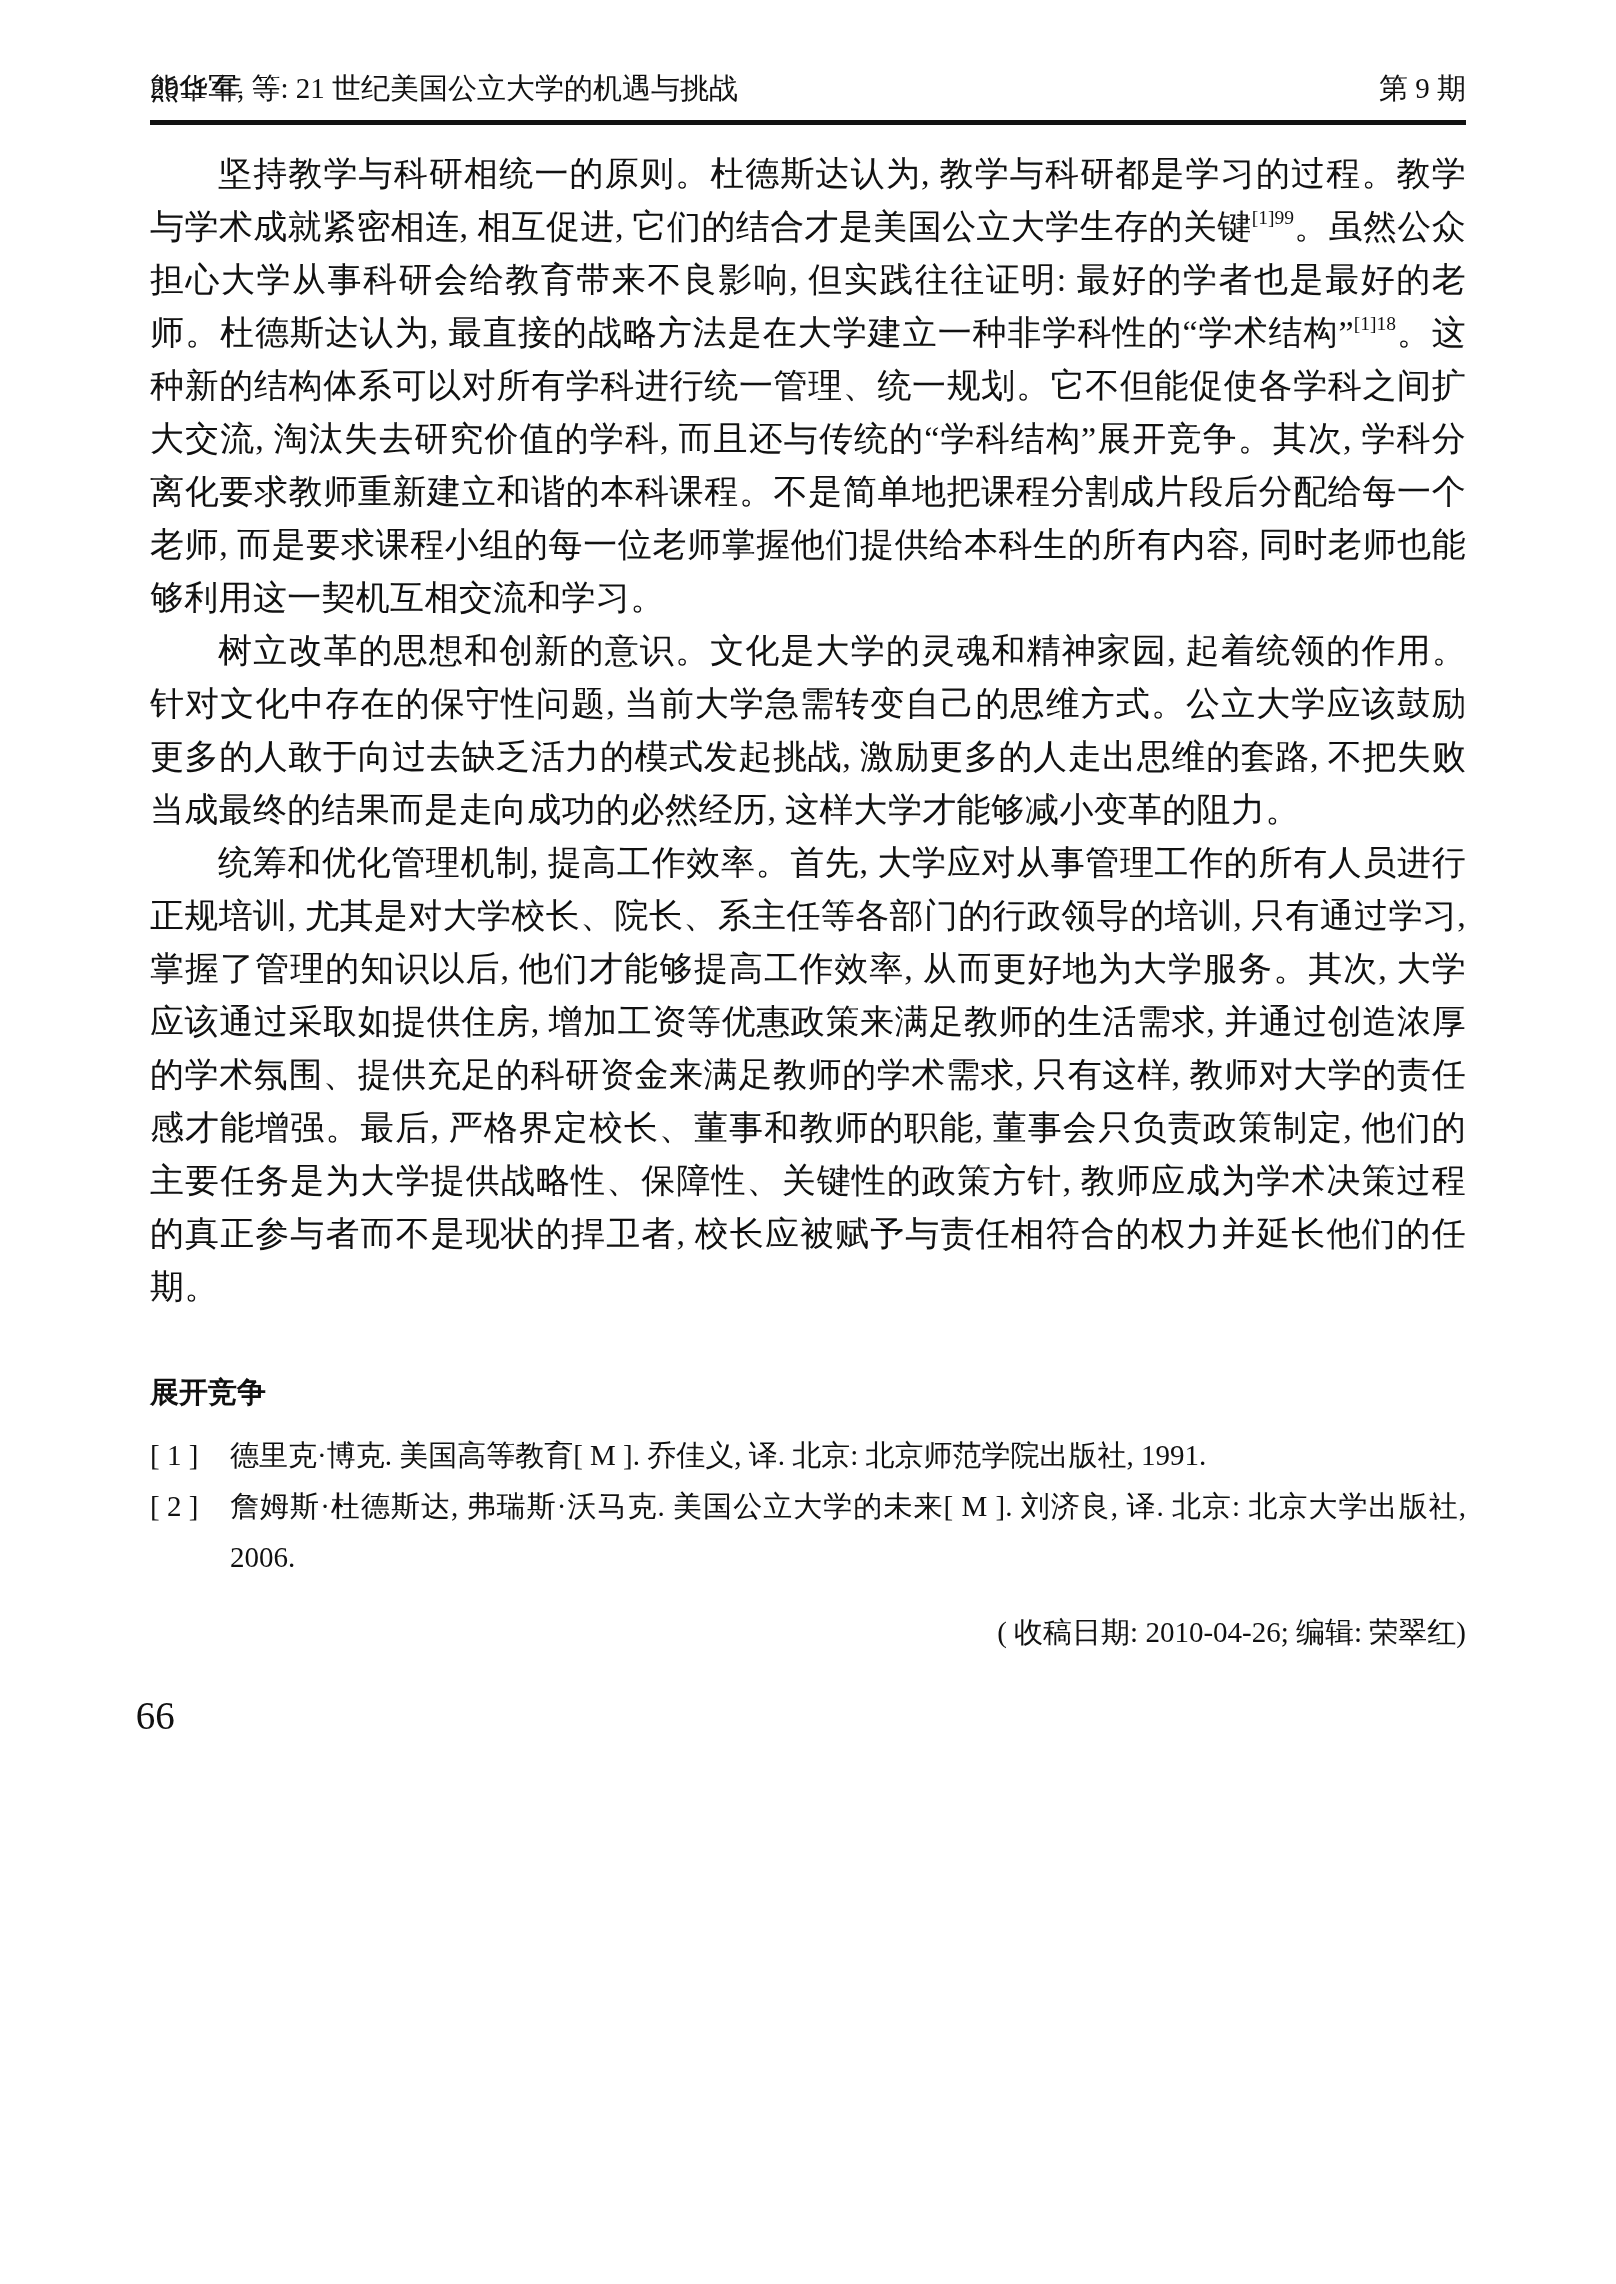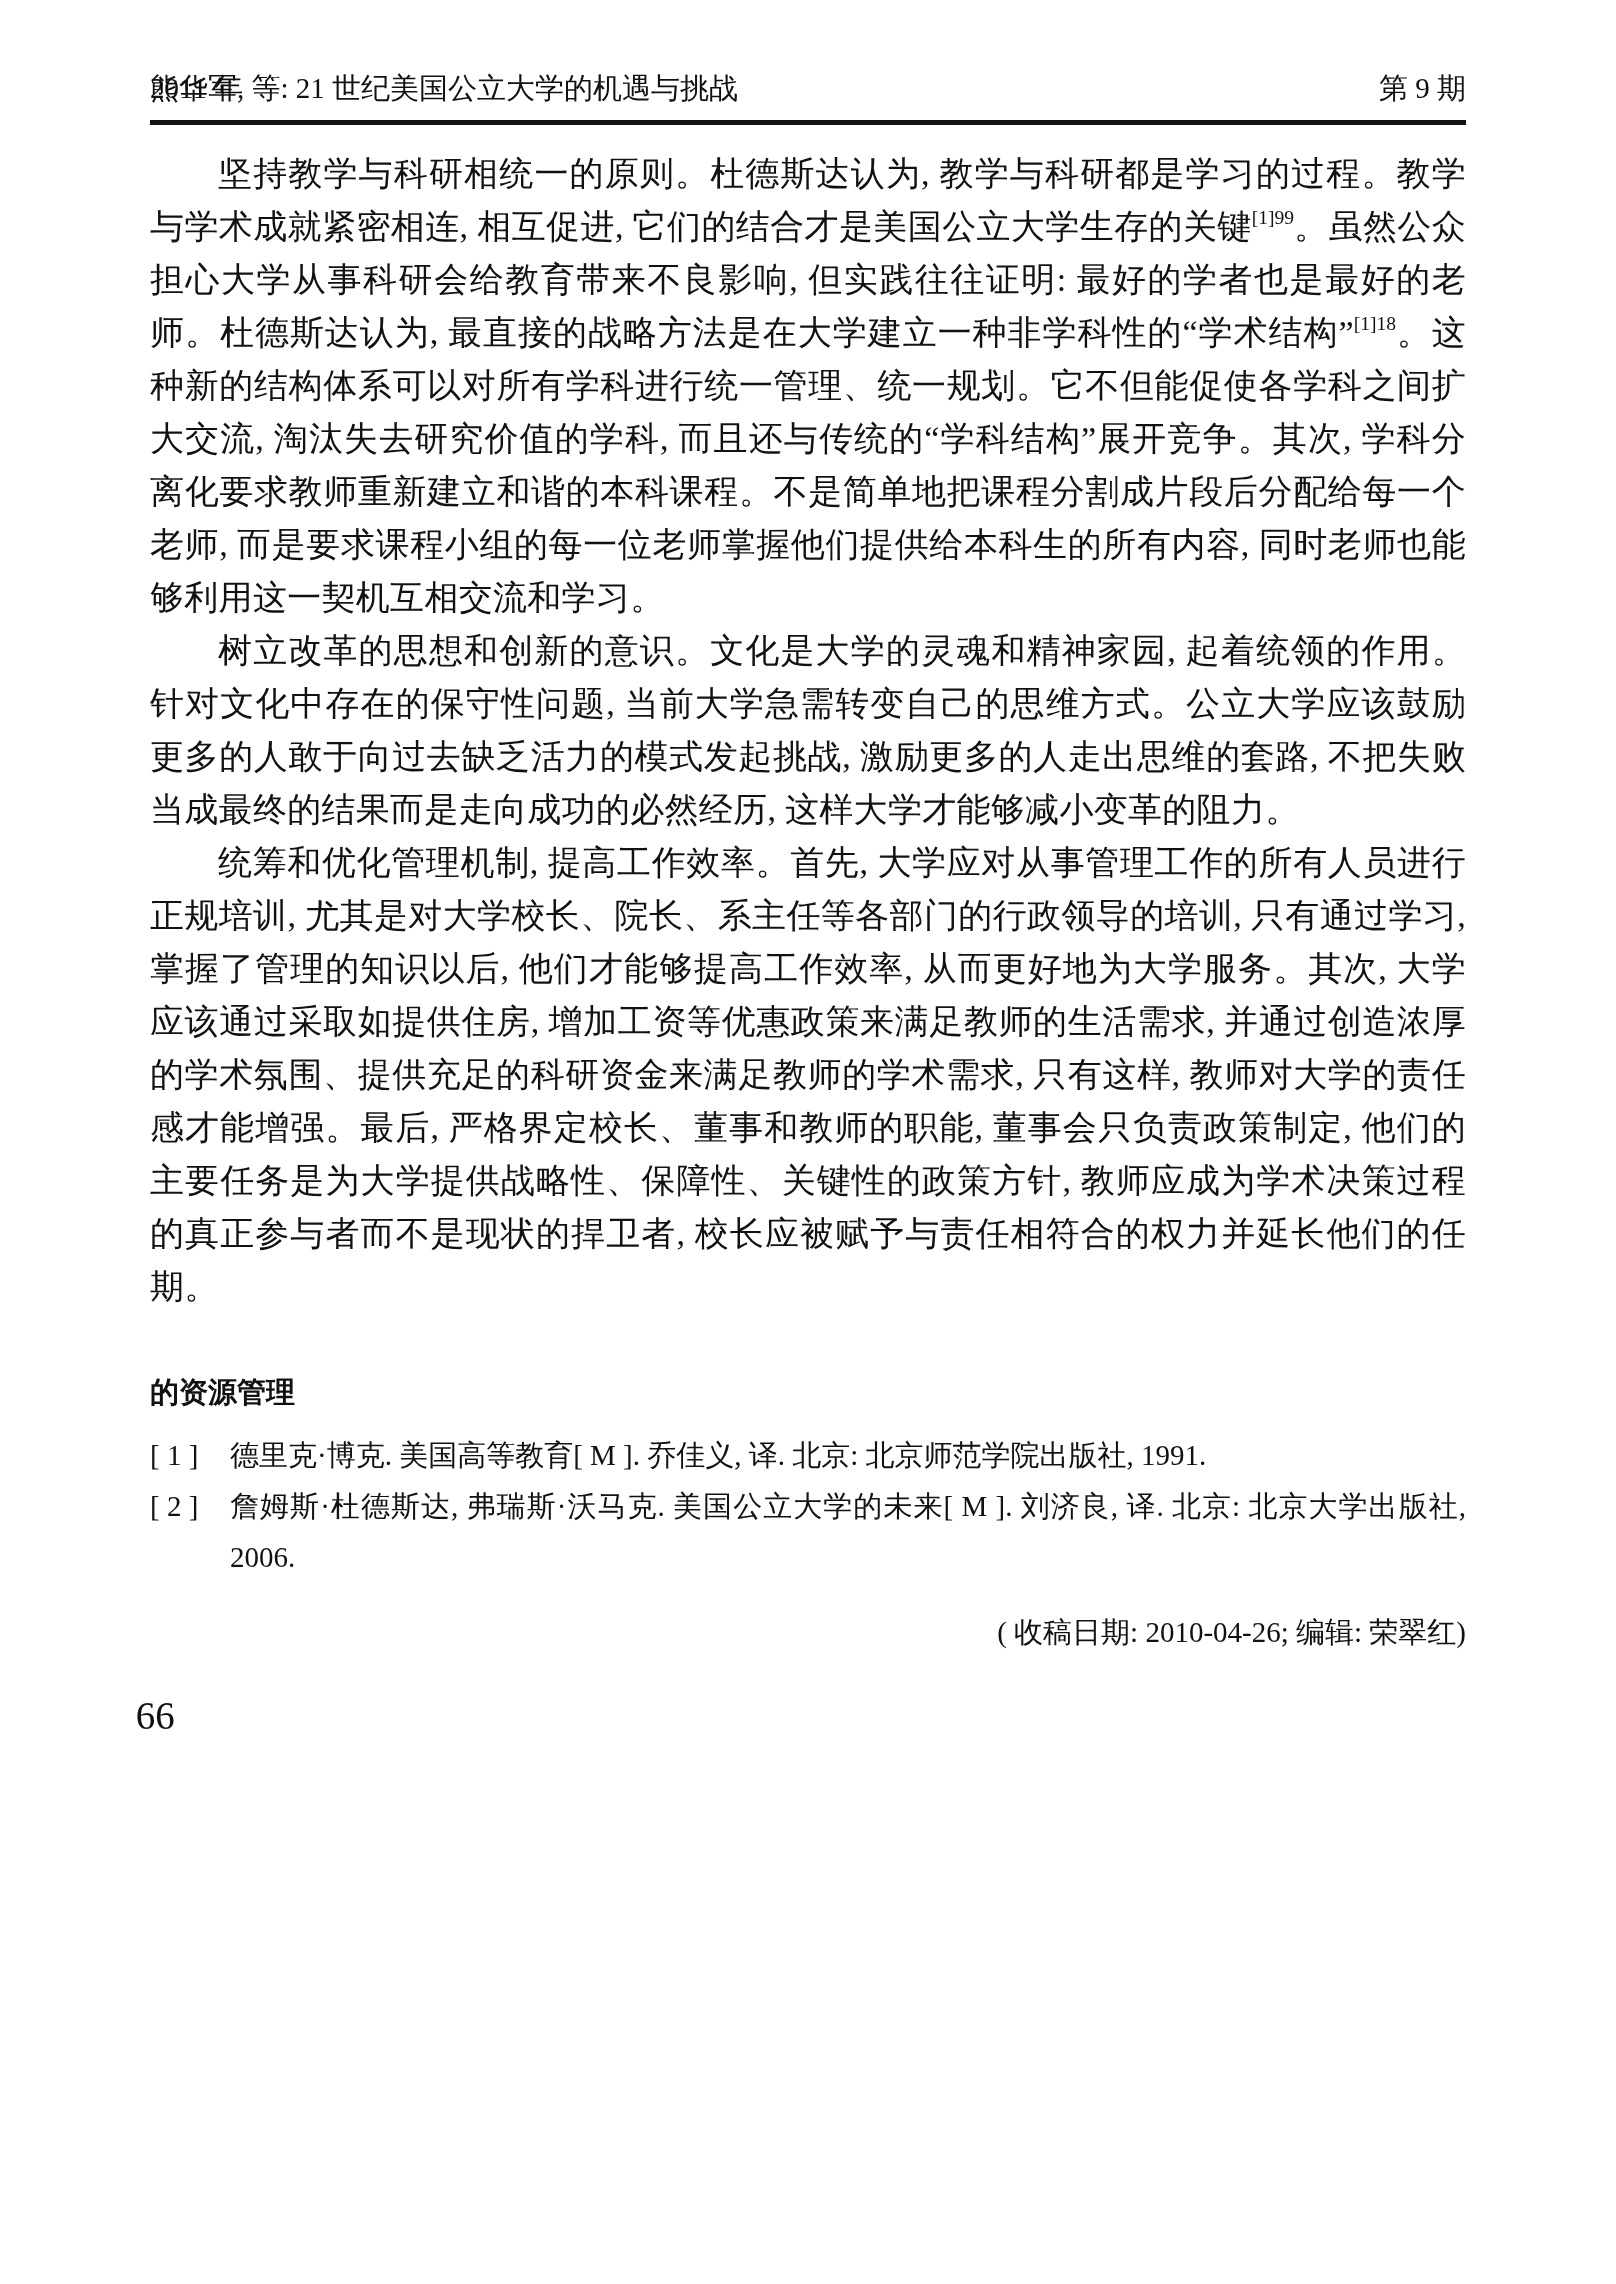--- a/index.html
+++ b/index.html
@@ -102,21 +102,21 @@
 
     <p class="body-para"><span>坚持教学与科研相统一的原则。杜德斯达认为, 教学与科研都是学习的过程。教学与学术成就紧密相连, 相互促进, 它们的结合才是美国公立大学生存的关键</span><sup class="cite">[1]99</sup><span>。虽然公众担心大学从事科研会给教育带来不良影响, 但实践往往证明: 最好的学者也是最好的老师。杜德斯达认为, 最直接的战略方法是在大学建立一种非学科性的“学术结构”</span><sup class="cite">[1]18</sup><span>。这种新的结构体系可以对所有学科进行统一管理、统一规划。它不但能促使各学科之间扩大交流, 淘汰失去研究价值的学科, 而且还与传统的“学科结构”展开竞争。其次, 学科分离化要求教师重新建立和谐的本科课程。不是简单地把课程分割成片段后分配给每一个老师, 而是要求课程小组的每一位老师掌握他们提供给本科生的所有内容, 同时老师也能够利用这一契机互相交流和学习。</span></p>
 
     <p class="body-para"><span>树立改革的思想和创新的意识。文化是大学的灵魂和精神家园, 起着统领的作用。针对文化中存在的保守性问题, 当前大学急需转变自己的思维方式。公立大学应该鼓励更多的人敢于向过去缺乏活力的模式发起挑战, 激励更多的人走出思维的套路, 不把失败当成最终的结果而是走向成功的必然经历, 这样大学才能够减小变革的阻力。</span></p>
 
     <p class="body-para"><span>统筹和优化管理机制, 提高工作效率。首先, 大学应对从事管理工作的所有人员进行正规培训, 尤其是对大学校长、院长、系主任等各部门的行政领导的培训, 只有通过学习, 掌握了管理的知识以后, 他们才能够提高工作效率, 从而更好地为大学服务。其次, 大学应该通过采取如提供住房, 增加工资等优惠政策来满足教师的生活需求, 并通过创造浓厚的学术氛围、提供充足的科研资金来满足教师的学术需求, 只有这样, 教师对大学的责任感才能增强。最后, 严格界定校长、董事和教师的职能, 董事会只负责政策制定, 他们的主要任务是为大学提供战略性、保障性、关键性的政策方针, 教师应成为学术决策过程的真正参与者而不是现状的捍卫者, 校长应被赋予与责任相符合的权力并延长他们的任期。</span></p>
 
   </div>
 
   <div class="references">
-    <h3 class="ref-heading">的资源管理</h3>
+    <h3 class="ref-heading">展开竞争</h3>
     <p class="ref-item">
       <span class="ref-label">[ 1 ]</span>
       <span>德里克·博克. 美国高等教育[ M ]. 乔佳义, 译. 北京: 北京师范学院出版社, 1991.</span>
     </p>
     <p class="ref-item">
       <span class="ref-label">[ 2 ]</span>
       <span>詹姆斯·杜德斯达, 弗瑞斯·沃马克. 美国公立大学的未来[ M ]. 刘济良, 译. 北京: 北京大学出版社, 2006.</span>
     </p>
   </div>
 

